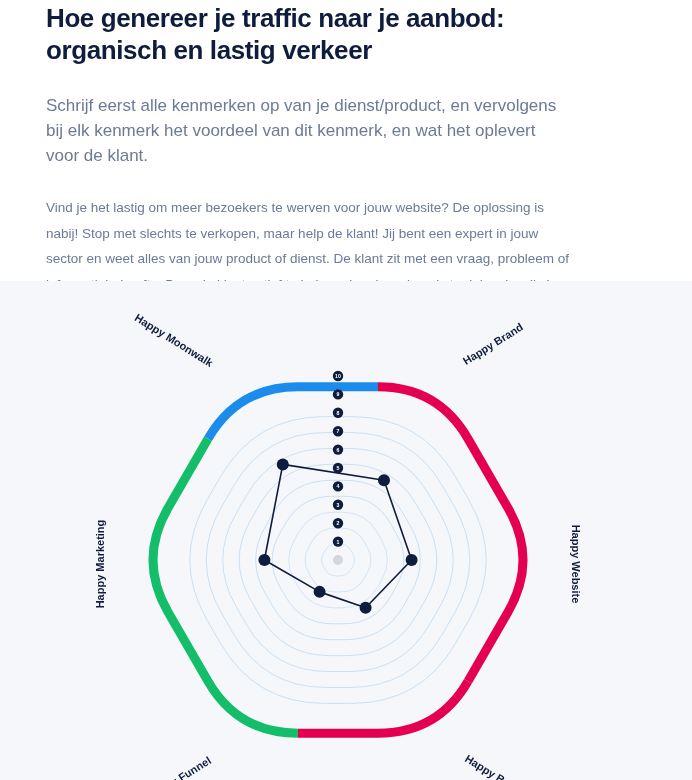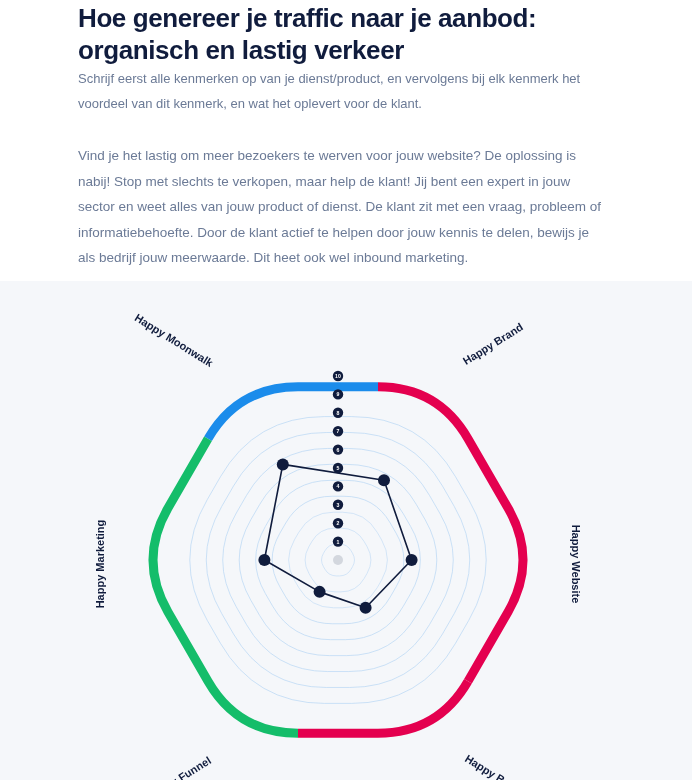--- a/index.html
+++ b/index.html
@@ -3,35 +3,36 @@
 <meta charset="utf-8">
 <style>
   * { box-sizing: border-box; margin: 0; padding: 0; }
   html, body {
     width: 692px;
     height: 780px;
     overflow: hidden;
     background: #ffffff;
     font-family: "Liberation Sans", sans-serif;
   }
-  .page { position: relative; width: 692px; height: 574px; background: #ffffff; padding-left: 32px; }
+  .page { position: relative; width: 692px; height: 574px; background: #ffffff; }
 
   
   .article { padding: 0 46px; background: #ffffff; }
   .headline {
     font-size: 26px;
     line-height: 32px;
     font-weight: 700;
     color: #101c3d;
     letter-spacing: -0.4px;
     padding-top: 2px;
   }
   .headline .ln { display: block; }
   .lede {
-    font-size: 13px;
+    margin-top: 27px;
+    font-size: 17px;
     line-height: 25px;
     color: #6b7a96;
     max-width: 525px;
   }
   .body-copy {
     margin-top: 27px;
     font-size: 13.5px;
     line-height: 25.5px;
     color: #6b7a96;
     max-width: 530px;

